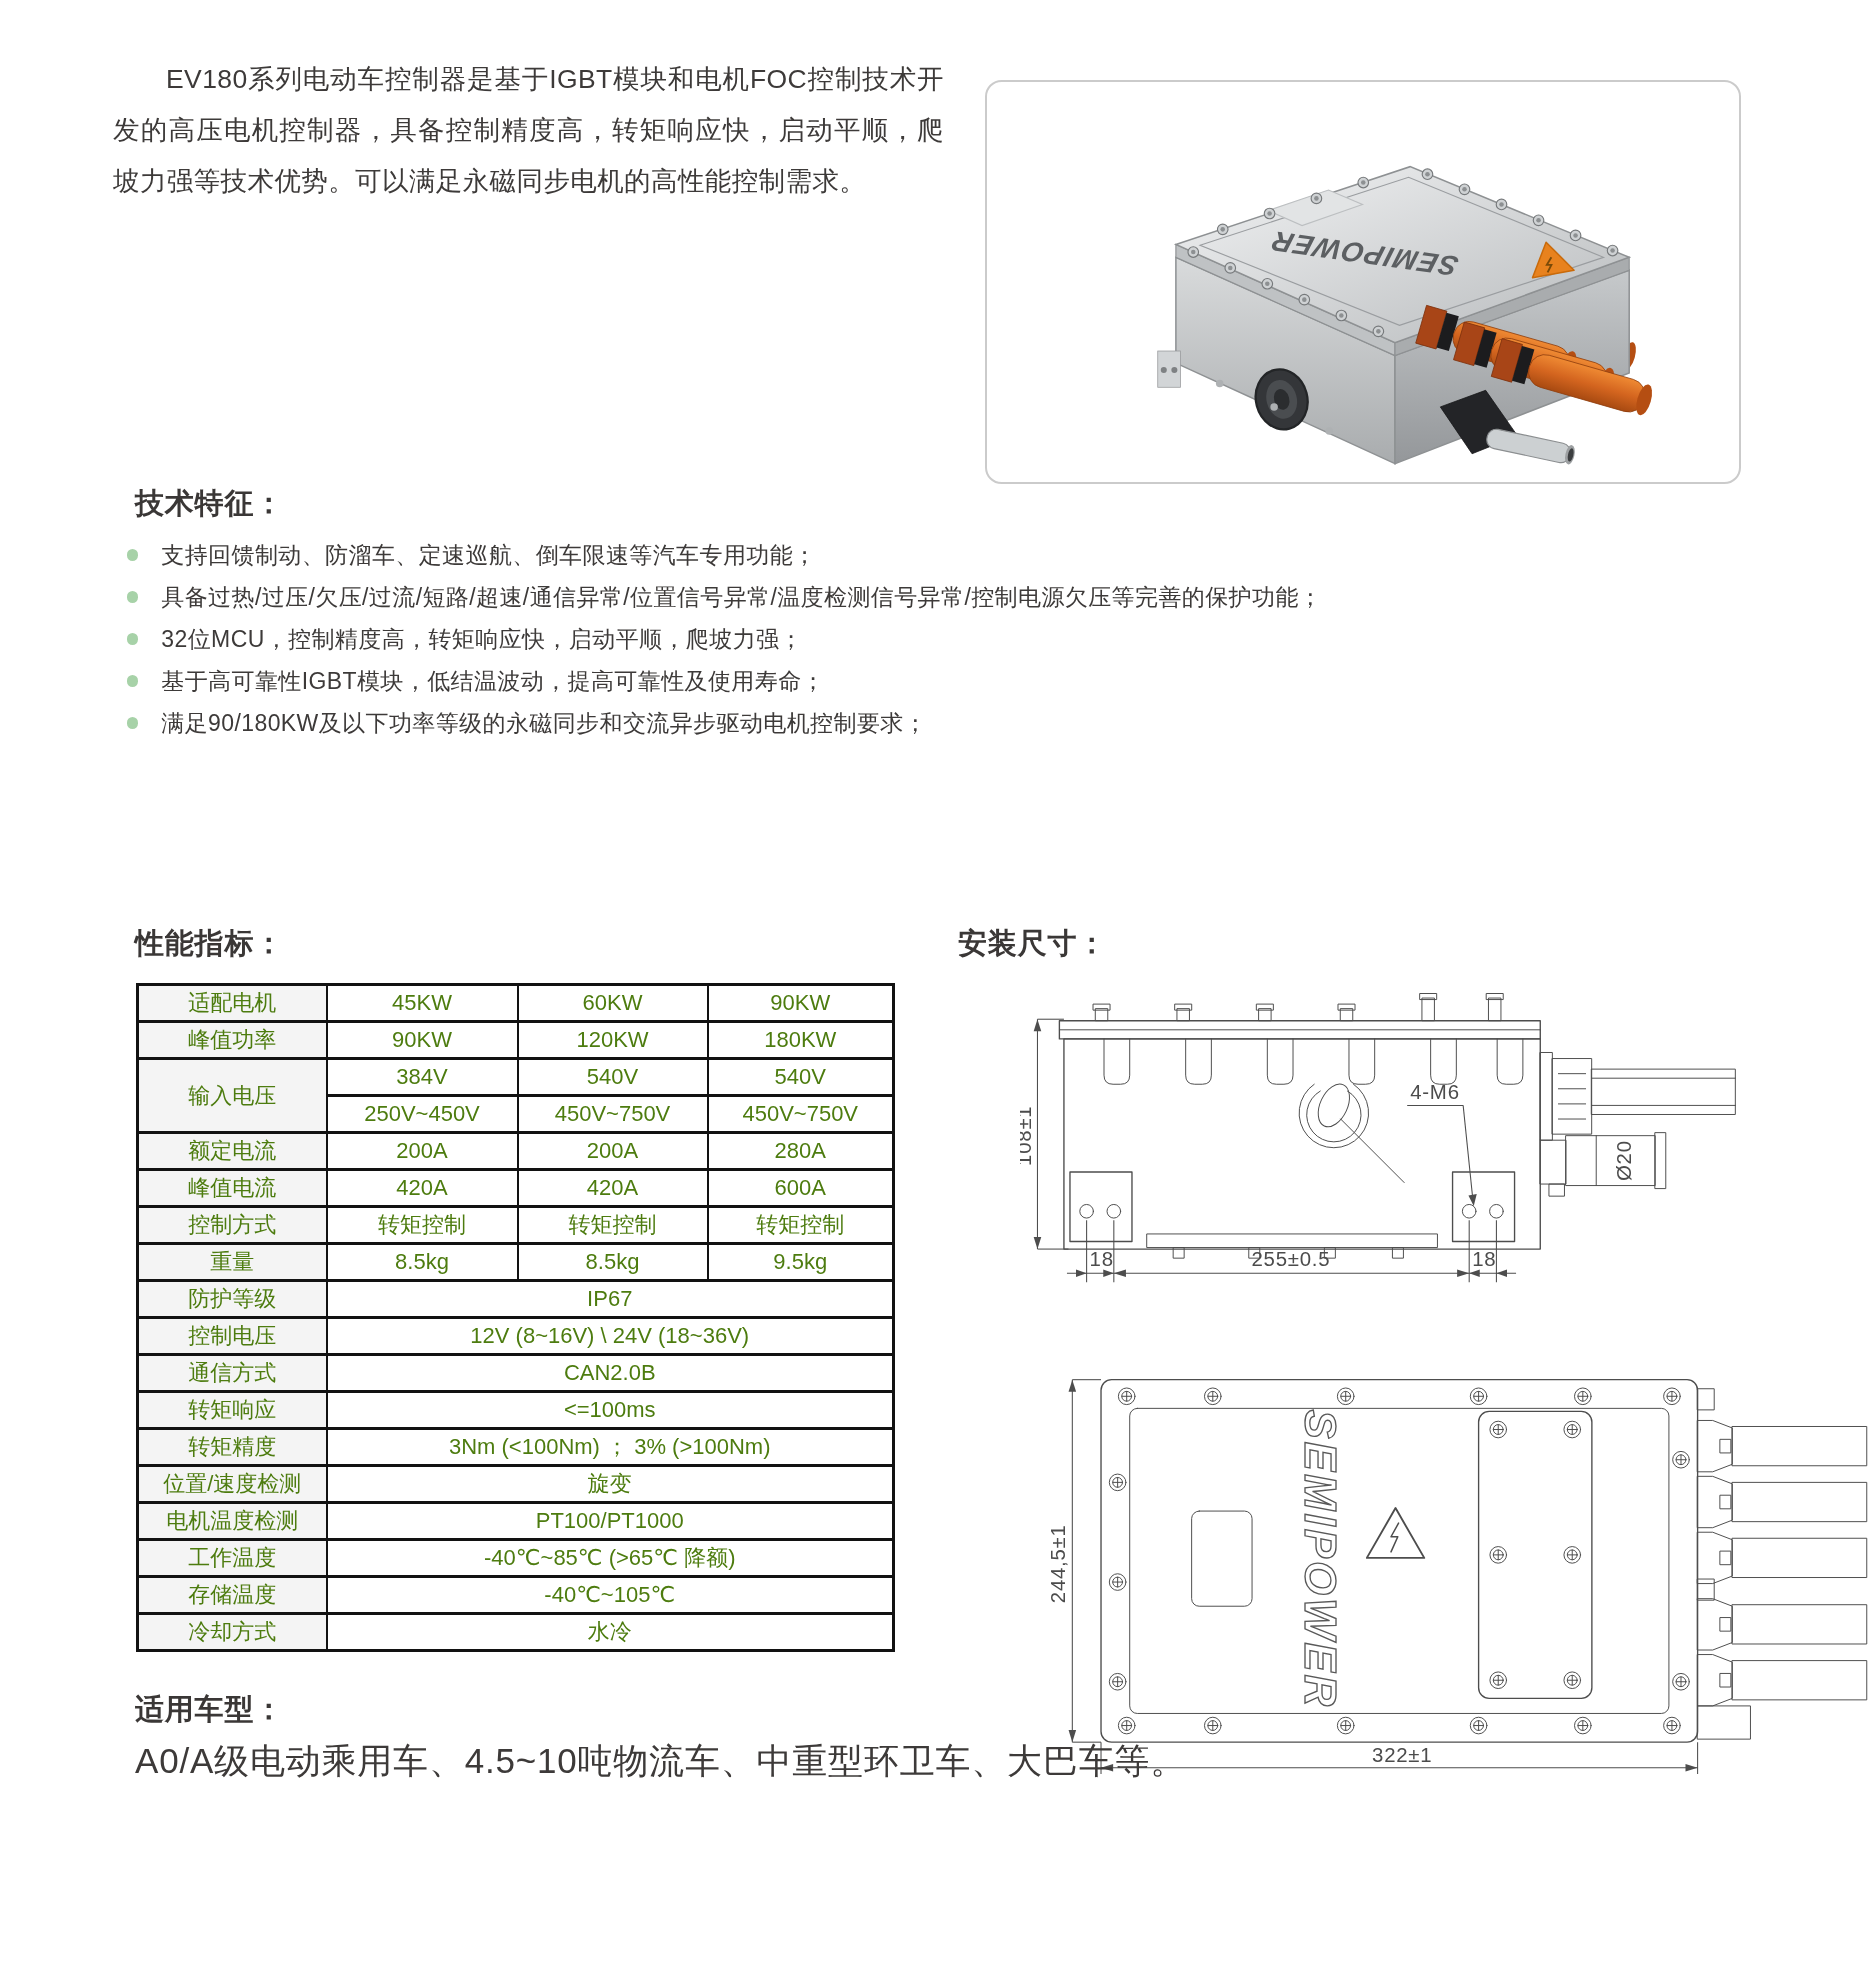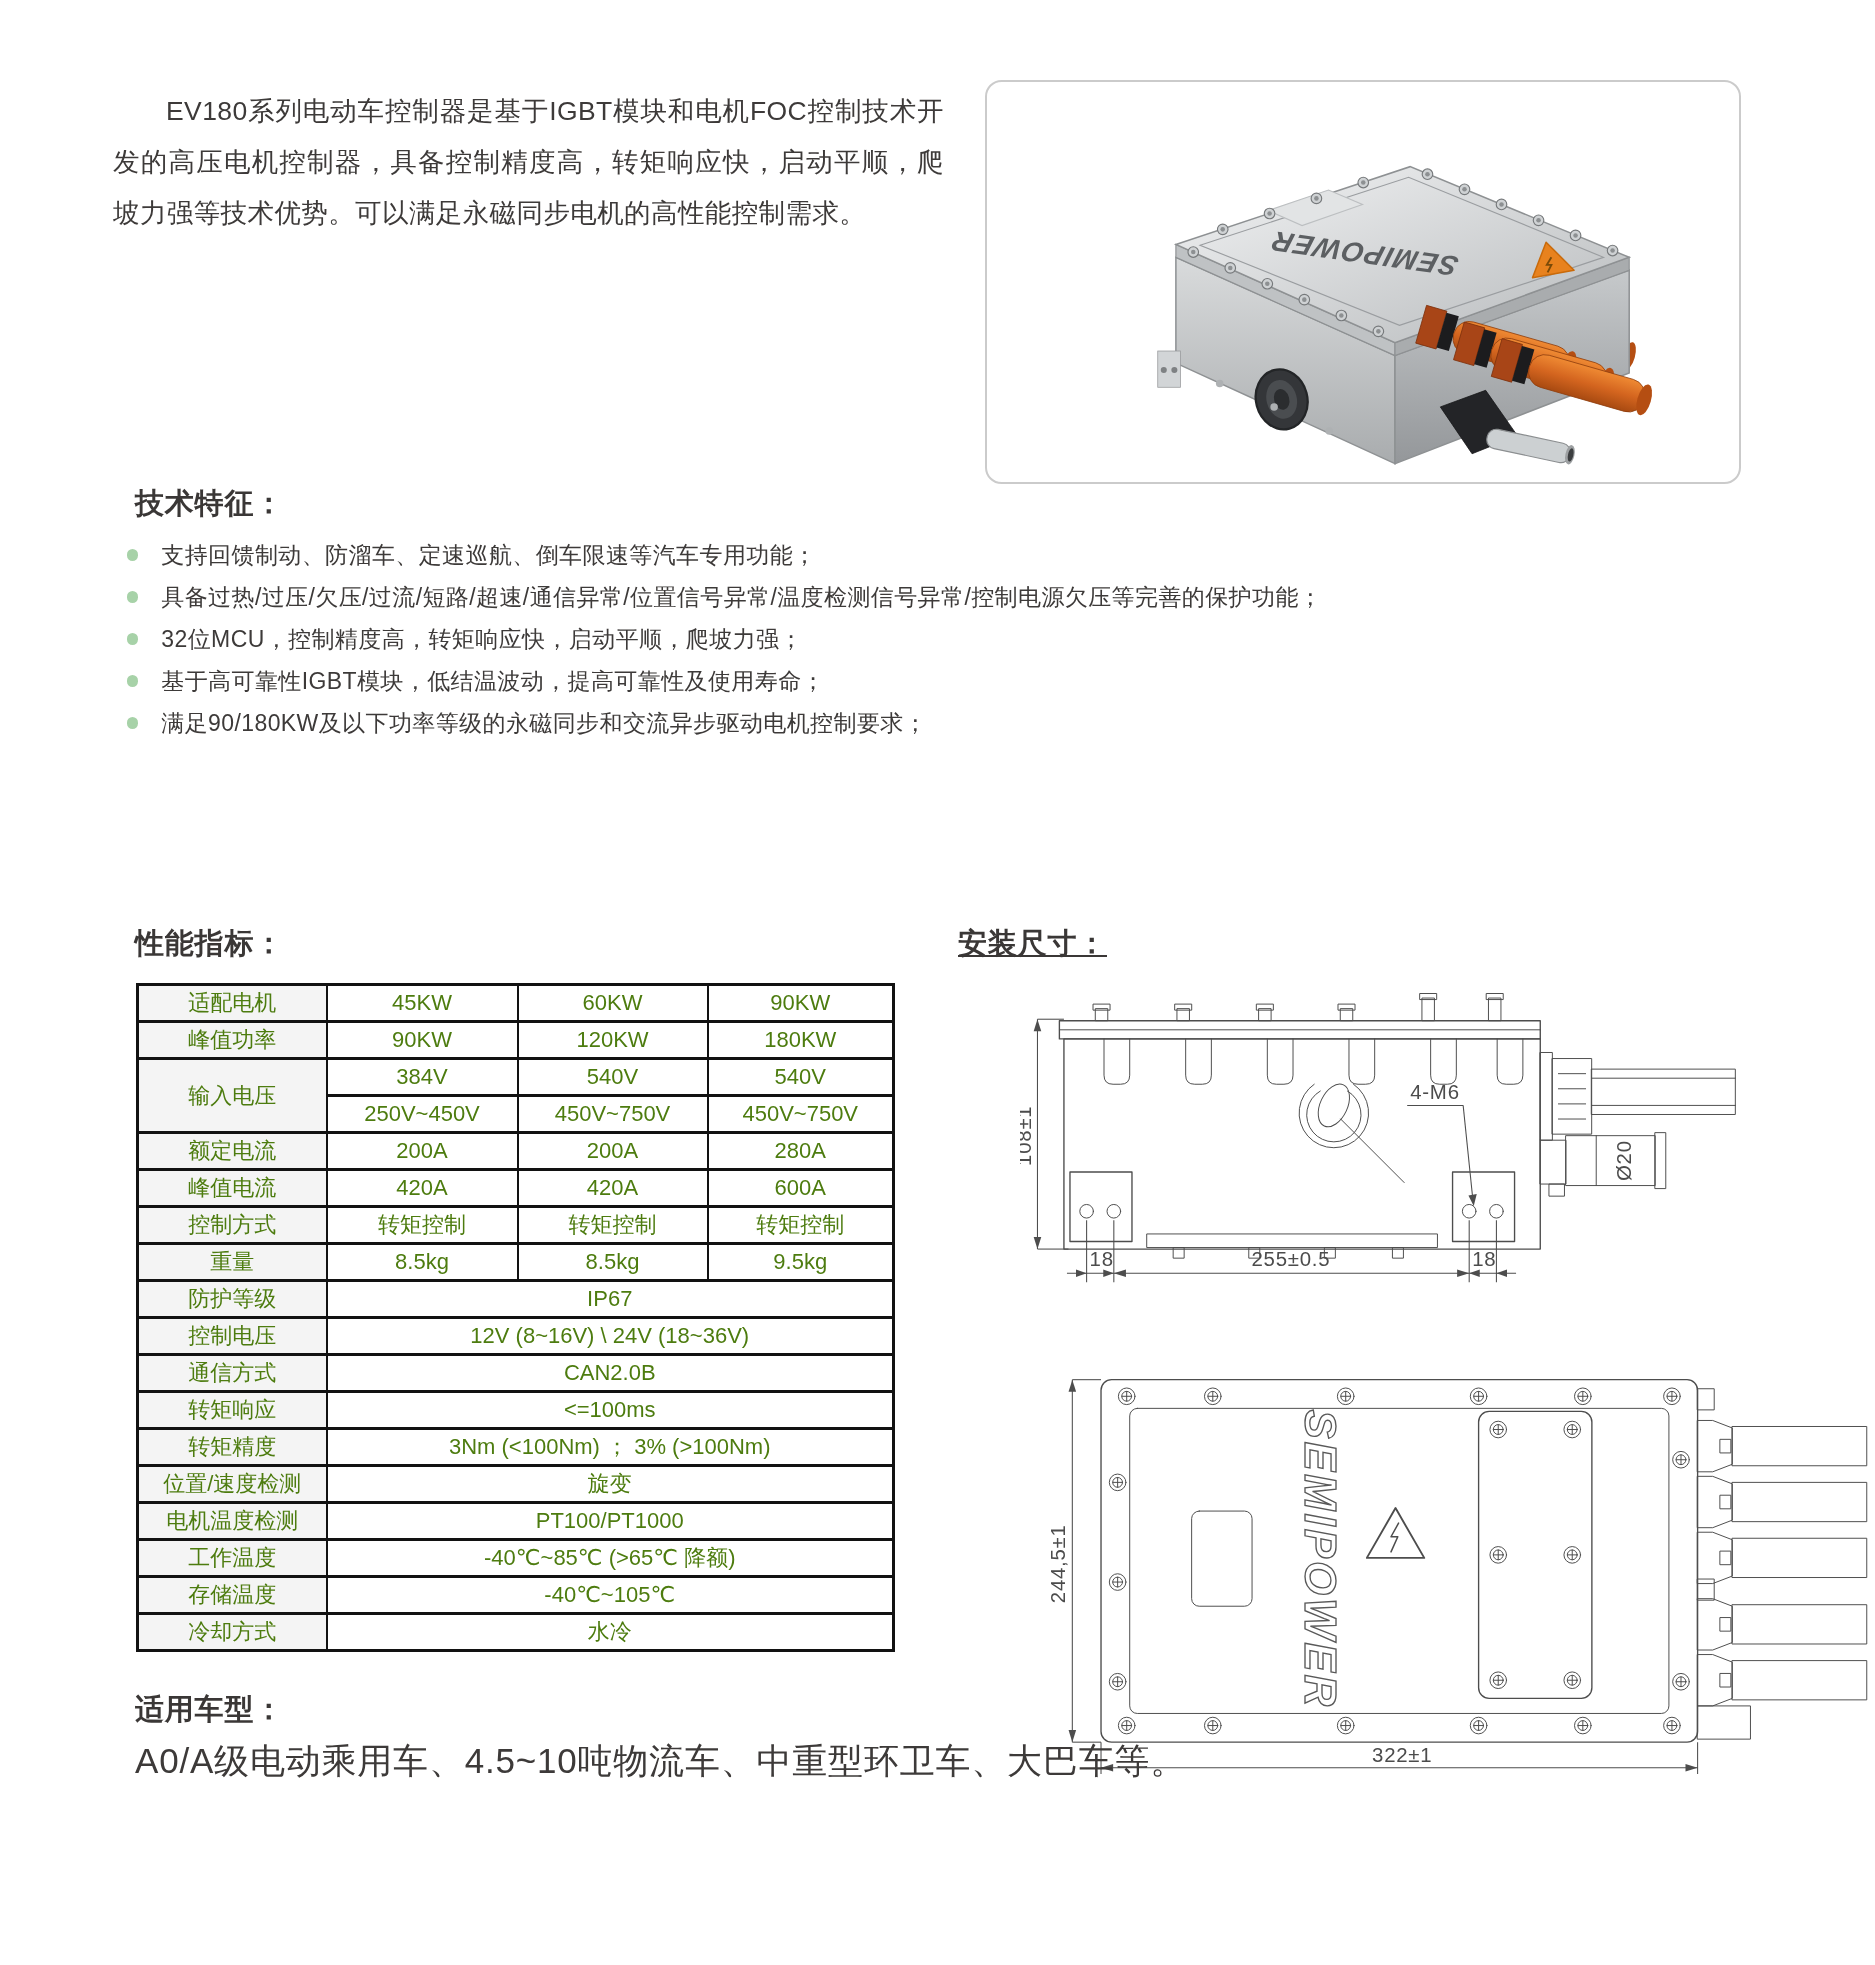--- a/index.html
+++ b/index.html
@@ -5,37 +5,37 @@
   html,body{margin:0;padding:0;}
   body{
     width:1876px;height:1965px;position:relative;background:#ffffff;
     font-family:"Liberation Sans","DejaVu Sans",sans-serif;
     color:#3d3a39;
   }
   .page{position:absolute;inset:0;overflow:hidden;background:#fff;}
 
   
   .intro{
-    position:absolute;left:113px;top:86px;width:831px;margin:0;
+    position:absolute;left:113px;top:54px;width:831px;margin:0;
     font-size:26.5px;line-height:51px;letter-spacing:0.4px;
     text-align:justify;text-indent:2em;color:#3d3a39;
   }
 
   
   .product-panel{
     position:absolute;left:985px;top:80px;width:756px;height:404px;
     border:2.3px solid #cbcbcb;border-radius:16.6px;background:#fff;box-sizing:border-box;
   }
   .product-panel svg{position:absolute;left:0;top:0;}
 
   
   h2.sec{position:absolute;margin:0;font-size:29px;font-weight:700;color:#3a3736;letter-spacing:0.8px;}
   #h-features{left:135px;top:484px;}
   #h-specs{left:135px;top:924px;}
-  #h-dims{left:958px;top:924px;text-decoration:underline;}
+  #h-dims{left:958px;top:924px;}
   #h-apps{left:135px;top:1690px;}
 
   
   .features{position:absolute;left:127px;top:534px;margin:0;padding:0;list-style:none;}
   .features li{display:flex;align-items:center;height:42px;}
   .dot{width:11.3px;height:11.3px;border-radius:50%;background:#a7d2a8;margin-right:23px;flex:none;}
   .ftxt{font-size:23px;color:#3d3a39;letter-spacing:0.4px;white-space:nowrap;}
 
   
   table.specs{

